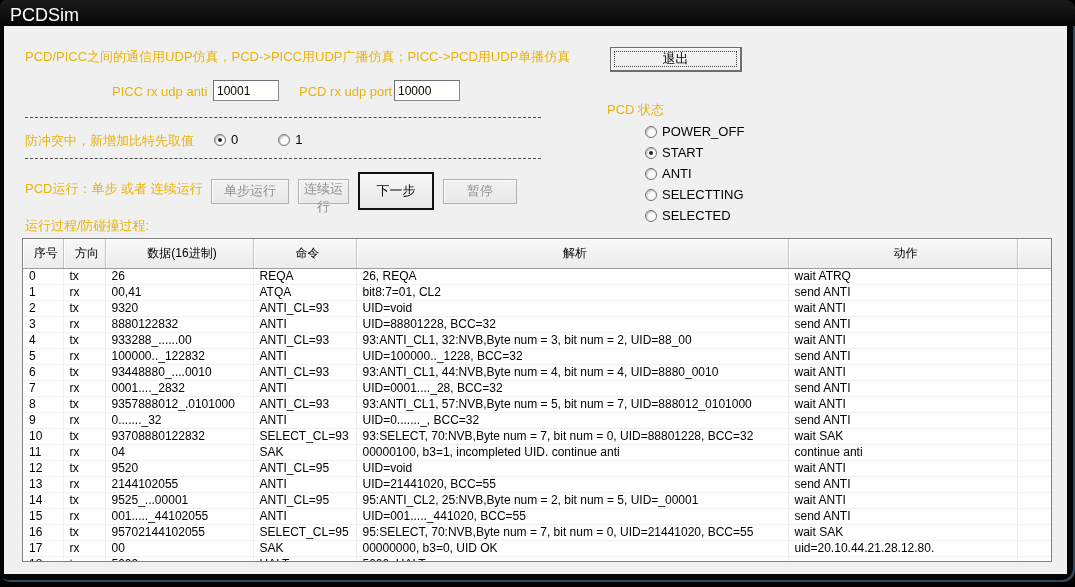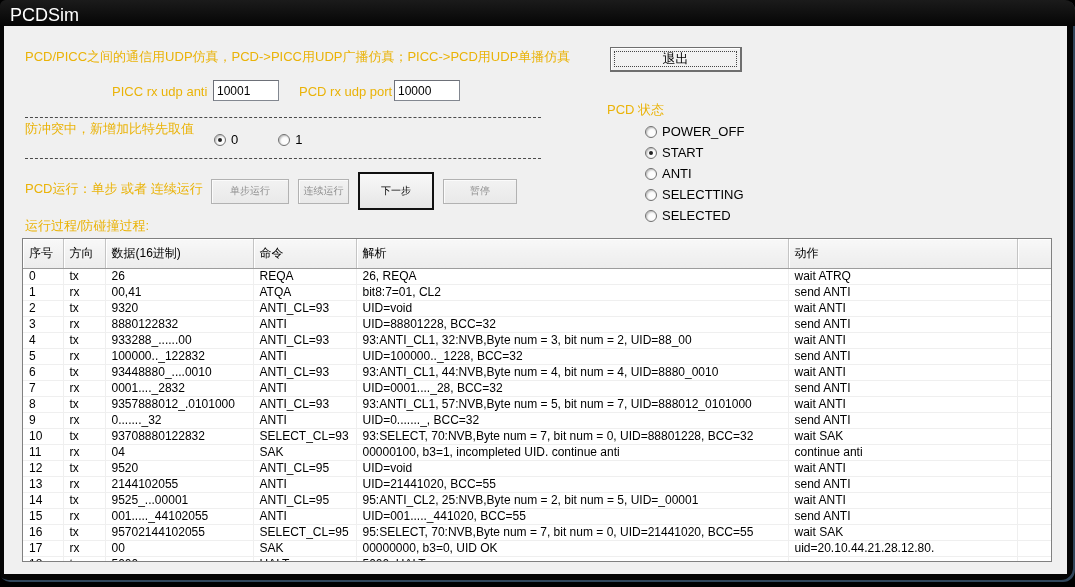--- a/index.html
+++ b/index.html
@@ -28,21 +28,21 @@
   .radio { width:12px; height:12px; border-radius:50%; background:#fdfdfd;
            border:1px solid #707070; box-shadow:inset 1px 1px 2px rgba(0,0,0,.28);
            position:relative; flex:0 0 auto; }
   .radio-item.on .radio::after { content:''; position:absolute; left:3px; top:3px;
            width:4px; height:4px; border-radius:50%; background:#222; }
   .rlabel { font-size:13px; margin-left:5px; white-space:nowrap; }
   .anti-opts { display:flex; gap:40px; }
   .state-list .radio-item { display:flex; height:21px; }
 
   
-  .btn { font-family:Liberation Sans, sans-serif; font-size:10px; color:#000; height:25px;
+  .btn { font-family:Liberation Sans, sans-serif; font-size:13px; color:#000; height:25px;
          background:linear-gradient(#f6f6f6,#e4e4e4); border:1px solid #8f8f8f;
          box-shadow:inset 1px 1px 0 #fff, inset -1px -1px 0 #b9b9b9; }
   .btn:disabled { color:#8f8f8f; border-color:#b2b2b2;
          background:linear-gradient(#f2f2f2,#e9e9e9); box-shadow:inset 1px 1px 0 #fbfbfb; }
   .btn.default { border:2px solid #111; height:38px; box-shadow:none;
          background:linear-gradient(#f8f8f8,#e6e6e6); }
   .btns { position:absolute; left:211px; top:172px; display:flex; gap:9px; align-items:center; }
   .btns .btn:nth-child(1){ width:78px; }
   .btns .btn:nth-child(2){ width:51px; }
   .btns .btn:nth-child(3){ width:76px; }
@@ -52,21 +52,21 @@
          border:1px solid #6e6e6e; border-right-width:2px; border-bottom-width:2px;
          box-shadow:inset 1px 1px 0 #fff; position:absolute; }
   .exit-btn::before { content:''; position:absolute; inset:3px; border:1px dotted #444; }
 
   
   .grid-wrap { position:absolute; left:22px; top:238px; width:1030px; height:324px;
          background:#fff; border:1px solid #808080; overflow:hidden; }
   table { border-collapse:collapse; table-layout:fixed; width:1028px; font-size:12px; }
   col.c0{width:40px} col.c1{width:42px} col.c2{width:148px} col.c3{width:103px}
   col.c4{width:432px} col.c5{width:229px} col.c6{width:34px}
-  th { height:29px; font-weight:normal; text-align:left; padding:0 0 0 6px;
+  th { height:29px; font-weight:normal; text-align:center; padding:0 0 0 6px;
        background:linear-gradient(#f8f8f8,#ececec); border-right:1px solid #c4c4c4;
        border-bottom:1px solid #9c9c9c; box-shadow:inset 1px 1px 0 #fff;
        white-space:nowrap; overflow:hidden; }
   td { height:15px; line-height:15px; padding:0 0 0 6px; white-space:nowrap;
        overflow:hidden; border-right:1px solid #efefef; border-bottom:1px solid #efefef; }
 </style>
 </head>
 <body>
 
 <div class="window">
@@ -80,21 +80,21 @@
 
   <button class="exit-btn">退出</button>
 
   <div class="abs lbl" style="left:112px; top:84px;">PICC rx udp anti</div>
   <input class="tbox" style="left: 213px; top: 80px;" value="10001">
   <div class="abs lbl" style="left:299px; top:84px;">PCD rx udp port</div>
   <input class="tbox" style="left: 394px; top: 80px;" value="10000">
 
   <div class="dash" style="left:25px; top:117px;"></div>
 
-  <div class="abs lbl" style="left:25px; top:120px;">防冲突中，新增加比特先取值</div>
+  <div class="abs lbl" style="left:25px; top:132px;">防冲突中，新增加比特先取值</div>
   <div class="abs anti-opts" style="left:214px; top:132px;" id="anti-options">
       <span class="radio-item on">
         <span class="radio"></span>
         <span class="rlabel">0</span>
       </span>
       <span class="radio-item">
         <span class="radio"></span>
         <span class="rlabel">1</span>
       </span>
     </div>

